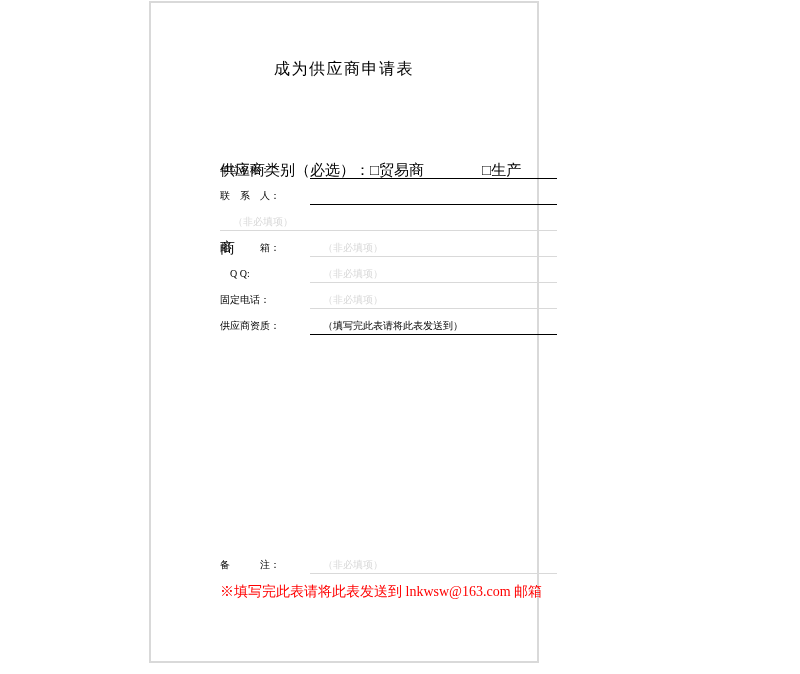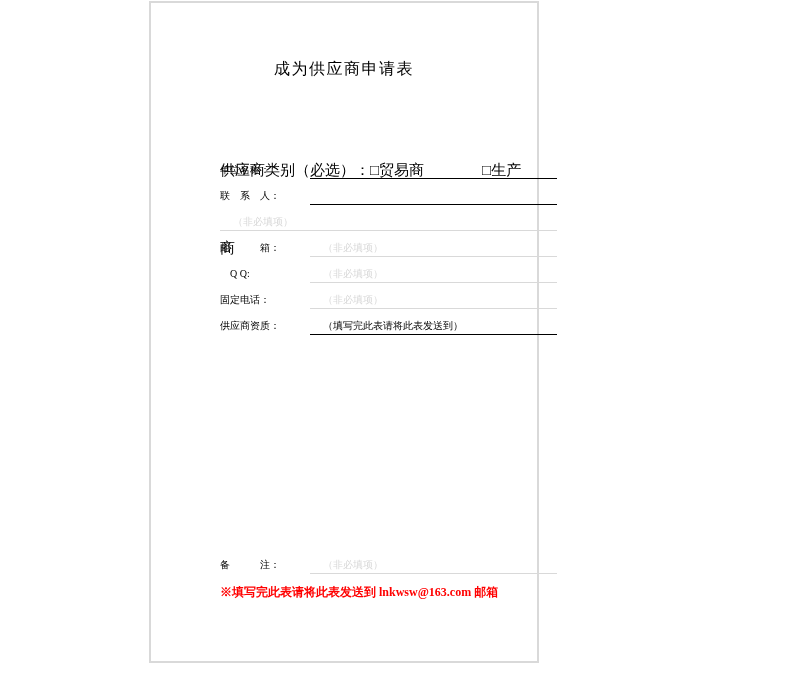--- a/index.html
+++ b/index.html
@@ -77,22 +77,22 @@
   .input.opt::after { background: var(--optional-line); }
   .input.opt .val { color: var(--placeholder-text); }
   .remark-row {
     position: absolute;
     top: 549px; left: 69px;
     width: 337px;
   }
   .footer-note {
     position: absolute;
     top: 576px; left: 69px;
-    font-size: 12px;
-    font-weight: bold;
+    font-size: 14px;
+    font-weight: normal;
     line-height: 26px;
     color: var(--note-red);
     white-space: pre;
   }
 </style>
 </head>
 <body>
 
 <div class="doc-page">
 

